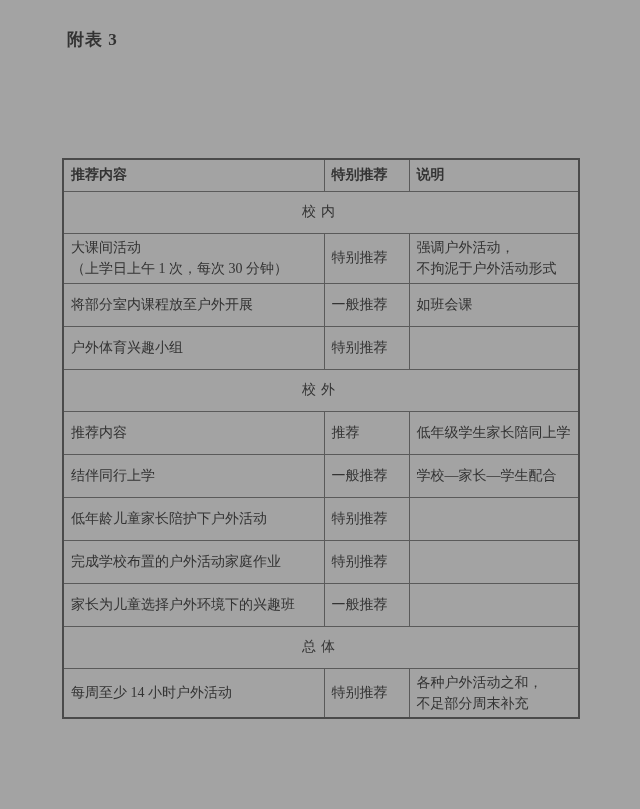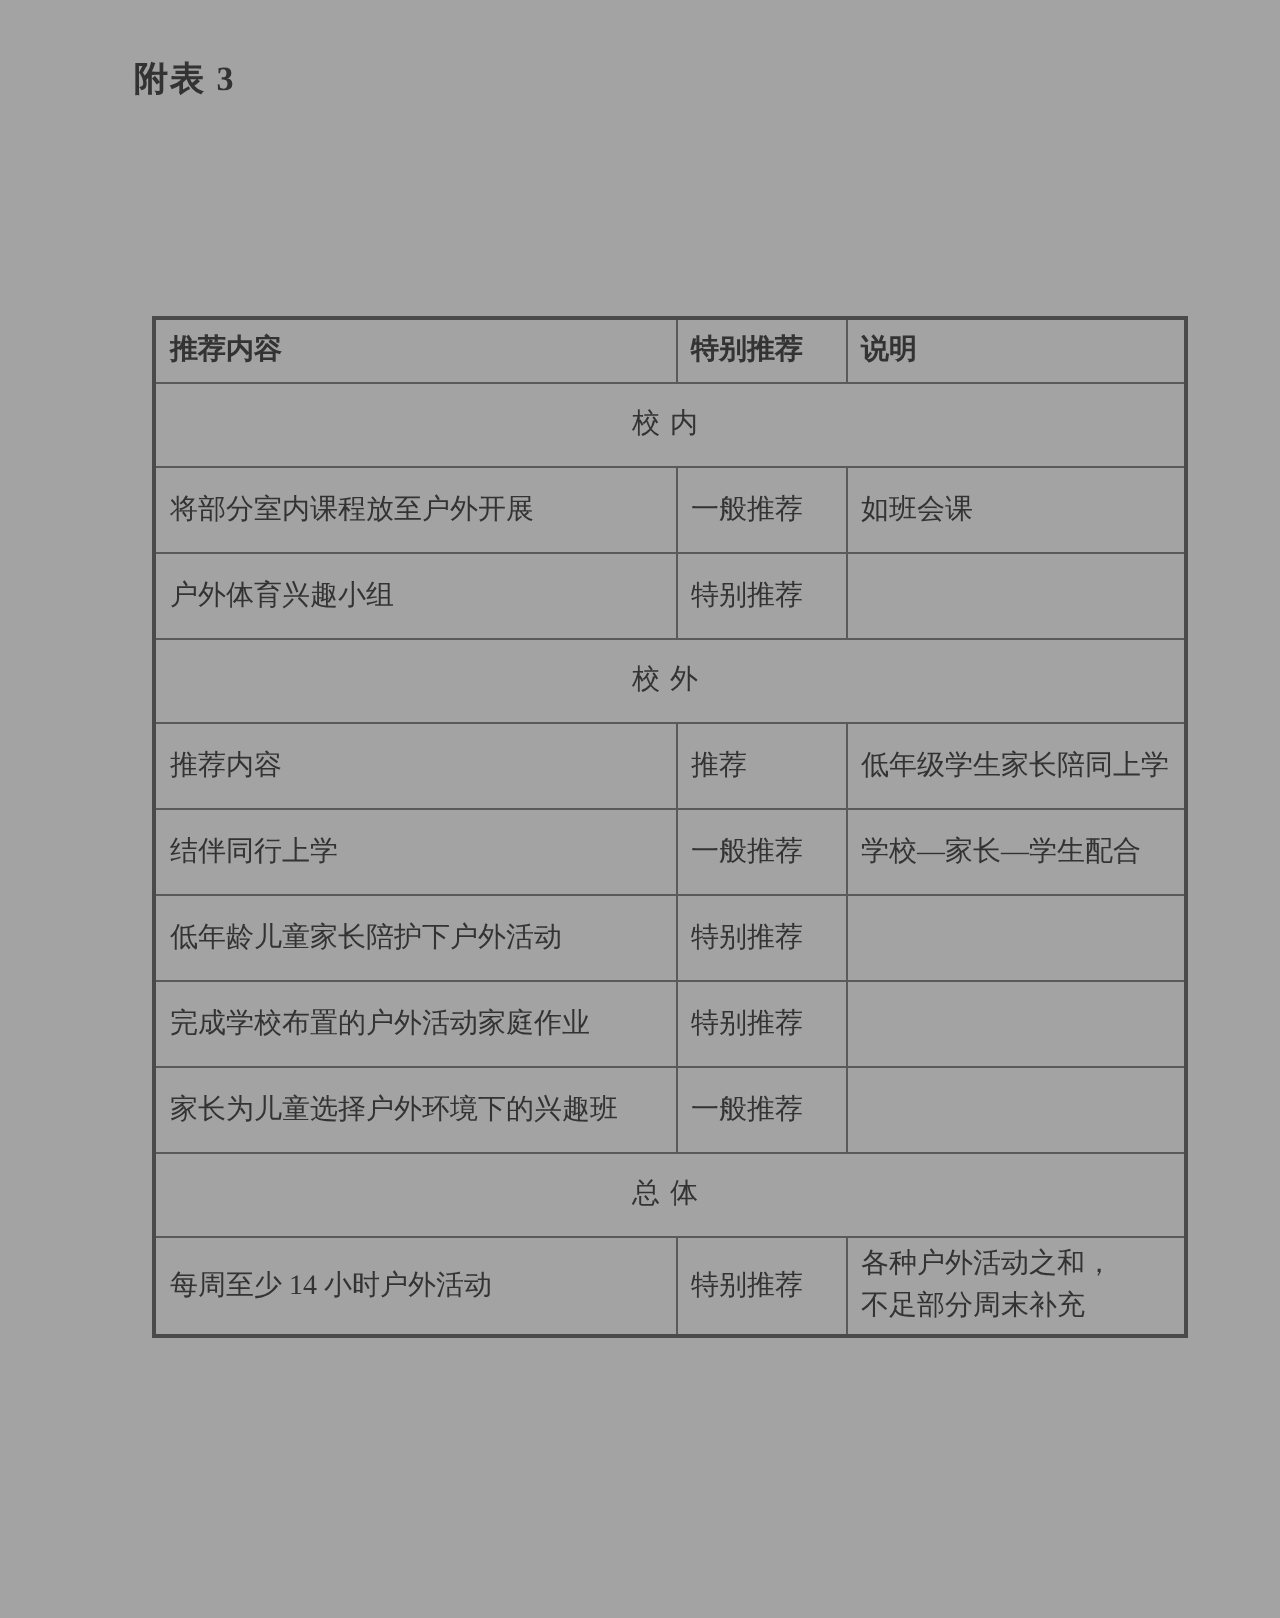--- a/index.html
+++ b/index.html
@@ -26,21 +26,21 @@
     left: 0;
     width: 100%;
     text-align: center;
     font-weight: bold;
     font-size: 24px;
     line-height: 44px;
     letter-spacing: 1.5px;
   }
   table.rec-table {
     position: absolute;
-    left: 76px;
+    left: 62px;
     top: 158px;
     width: 516px;
     table-layout: fixed;
     border-collapse: collapse;
     border: 2px solid #4a4a4a;
   }
   .rec-table col.c1 { width: 261px; }
   .rec-table col.c2 { width: 85px; }
   .rec-table col.c3 { width: 170px; }
   .rec-table th, .rec-table td {
@@ -83,20 +83,31 @@
         <tr class="h-header">
       <th>推荐内容</th>
       <th>特别推荐</th>
       <th>说明</th>
     </tr>
 
     <tr class="h-section">
       <td class="section-cell" colspan="3">校内</td>
     </tr>
 
+    <tr class="h-tall">
+      <td>
+        <div class="cell-line">大课间活动</div>
+        <div class="cell-line">（上学日上午 1 次，每次 30 分钟）</div>
+      </td>
+      <td>特别推荐</td>
+      <td>
+        <div class="cell-line">强调户外活动，</div>
+        <div class="cell-line">不拘泥于户外活动形式</div>
+      </td>
+    </tr>
 
 
     <tr class="h-row">
       <td>将部分室内课程放至户外开展</td>
       <td>一般推荐</td>
       <td>如班会课</td>
     </tr>
 
     <tr class="h-row">
       <td>户外体育兴趣小组</td>

